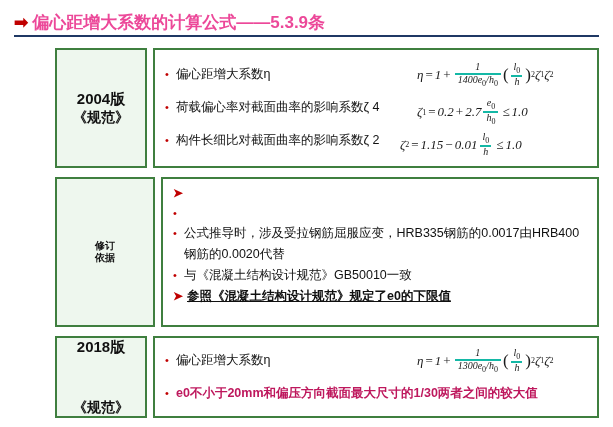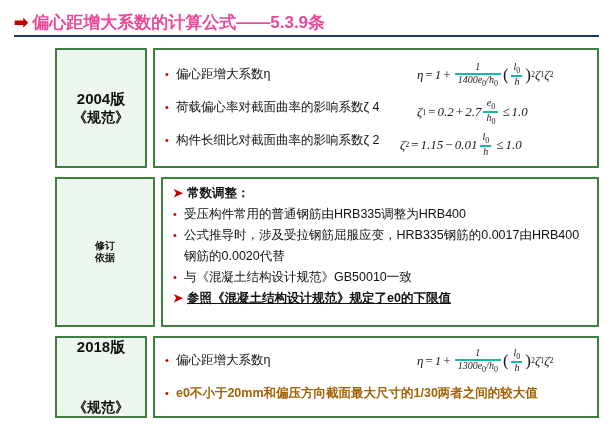--- a/index.html
+++ b/index.html
@@ -107,21 +107,21 @@
     font-weight: bold;
     width: 14px;
   }
   .row-text {
     font-size: 12.5px;
     line-height: 17px;
     color: #111111;
   }
   .row-text.bold { font-weight: bold; }
   .row-text.underline { text-decoration: underline; }
-  .row-text.red { color: #a16207; }
+  .row-text.red { color: #be185d; }
 
   
   .formula {
     position: absolute;
     font-family: "Liberation Serif", serif;
     font-style: italic;
     font-size: 13px;
     color: #1a1a1a;
     white-space: nowrap;
     display: flex;
@@ -273,26 +273,24 @@
 
   <div class="block" id="block2">
     <div class="label-box">
       <div class="ln">修订</div>
       <div class="ln">依据</div>
     </div>
     <div class="content-box">
 
       <div class="row">
         <span class="bullet arrow">➤</span>
-        <span class="row-text bold">常数调整：</span>
-      </div>
-
-      <div class="row">
-        <span class="bullet">•</span>
-        <span class="row-text">受压构件常用的普通钢筋由HRB335调整为HRB400</span>
+      </div>
+
+      <div class="row">
+        <span class="bullet">•</span>
       </div>
 
       <div class="row">
         <span class="bullet">•</span>
         <span class="row-text">公式推导时，涉及受拉钢筋屈服应变，HRB335钢筋的0.0017由HRB400</span>
       </div>
 
       <div class="row">
         <span class="bullet">&nbsp;</span>
         <span class="row-text">钢筋的0.0020代替</span>

